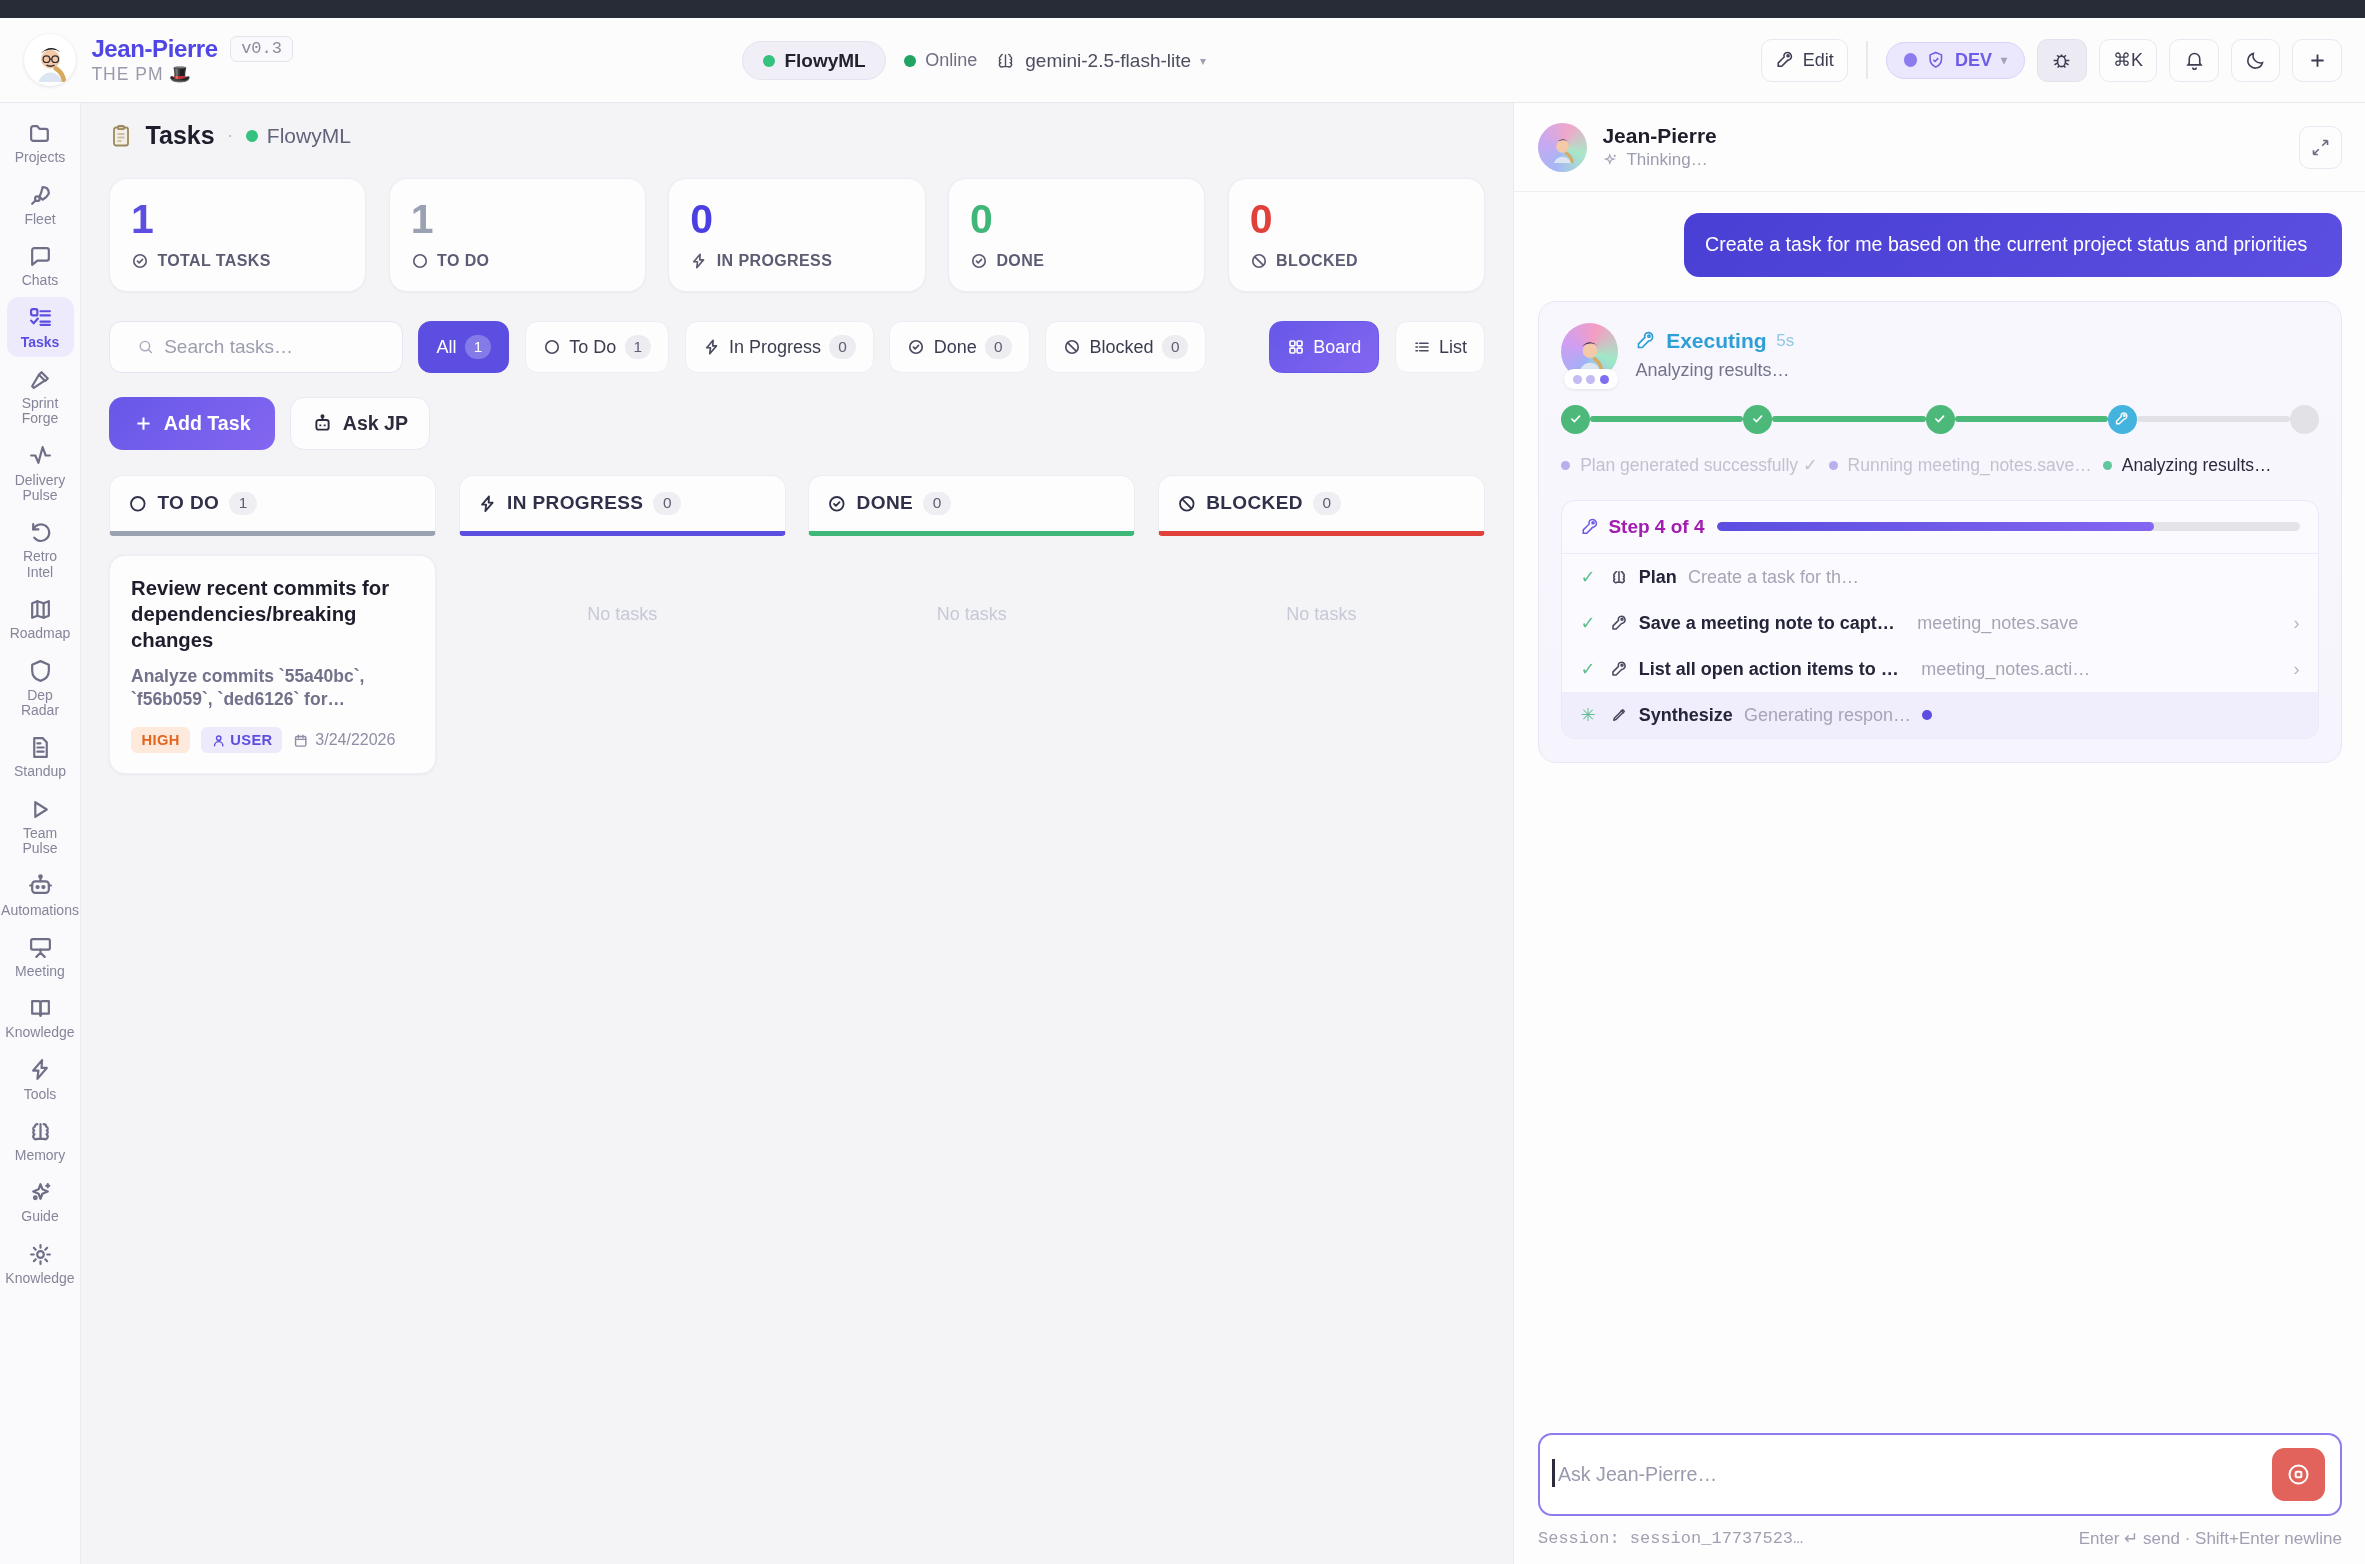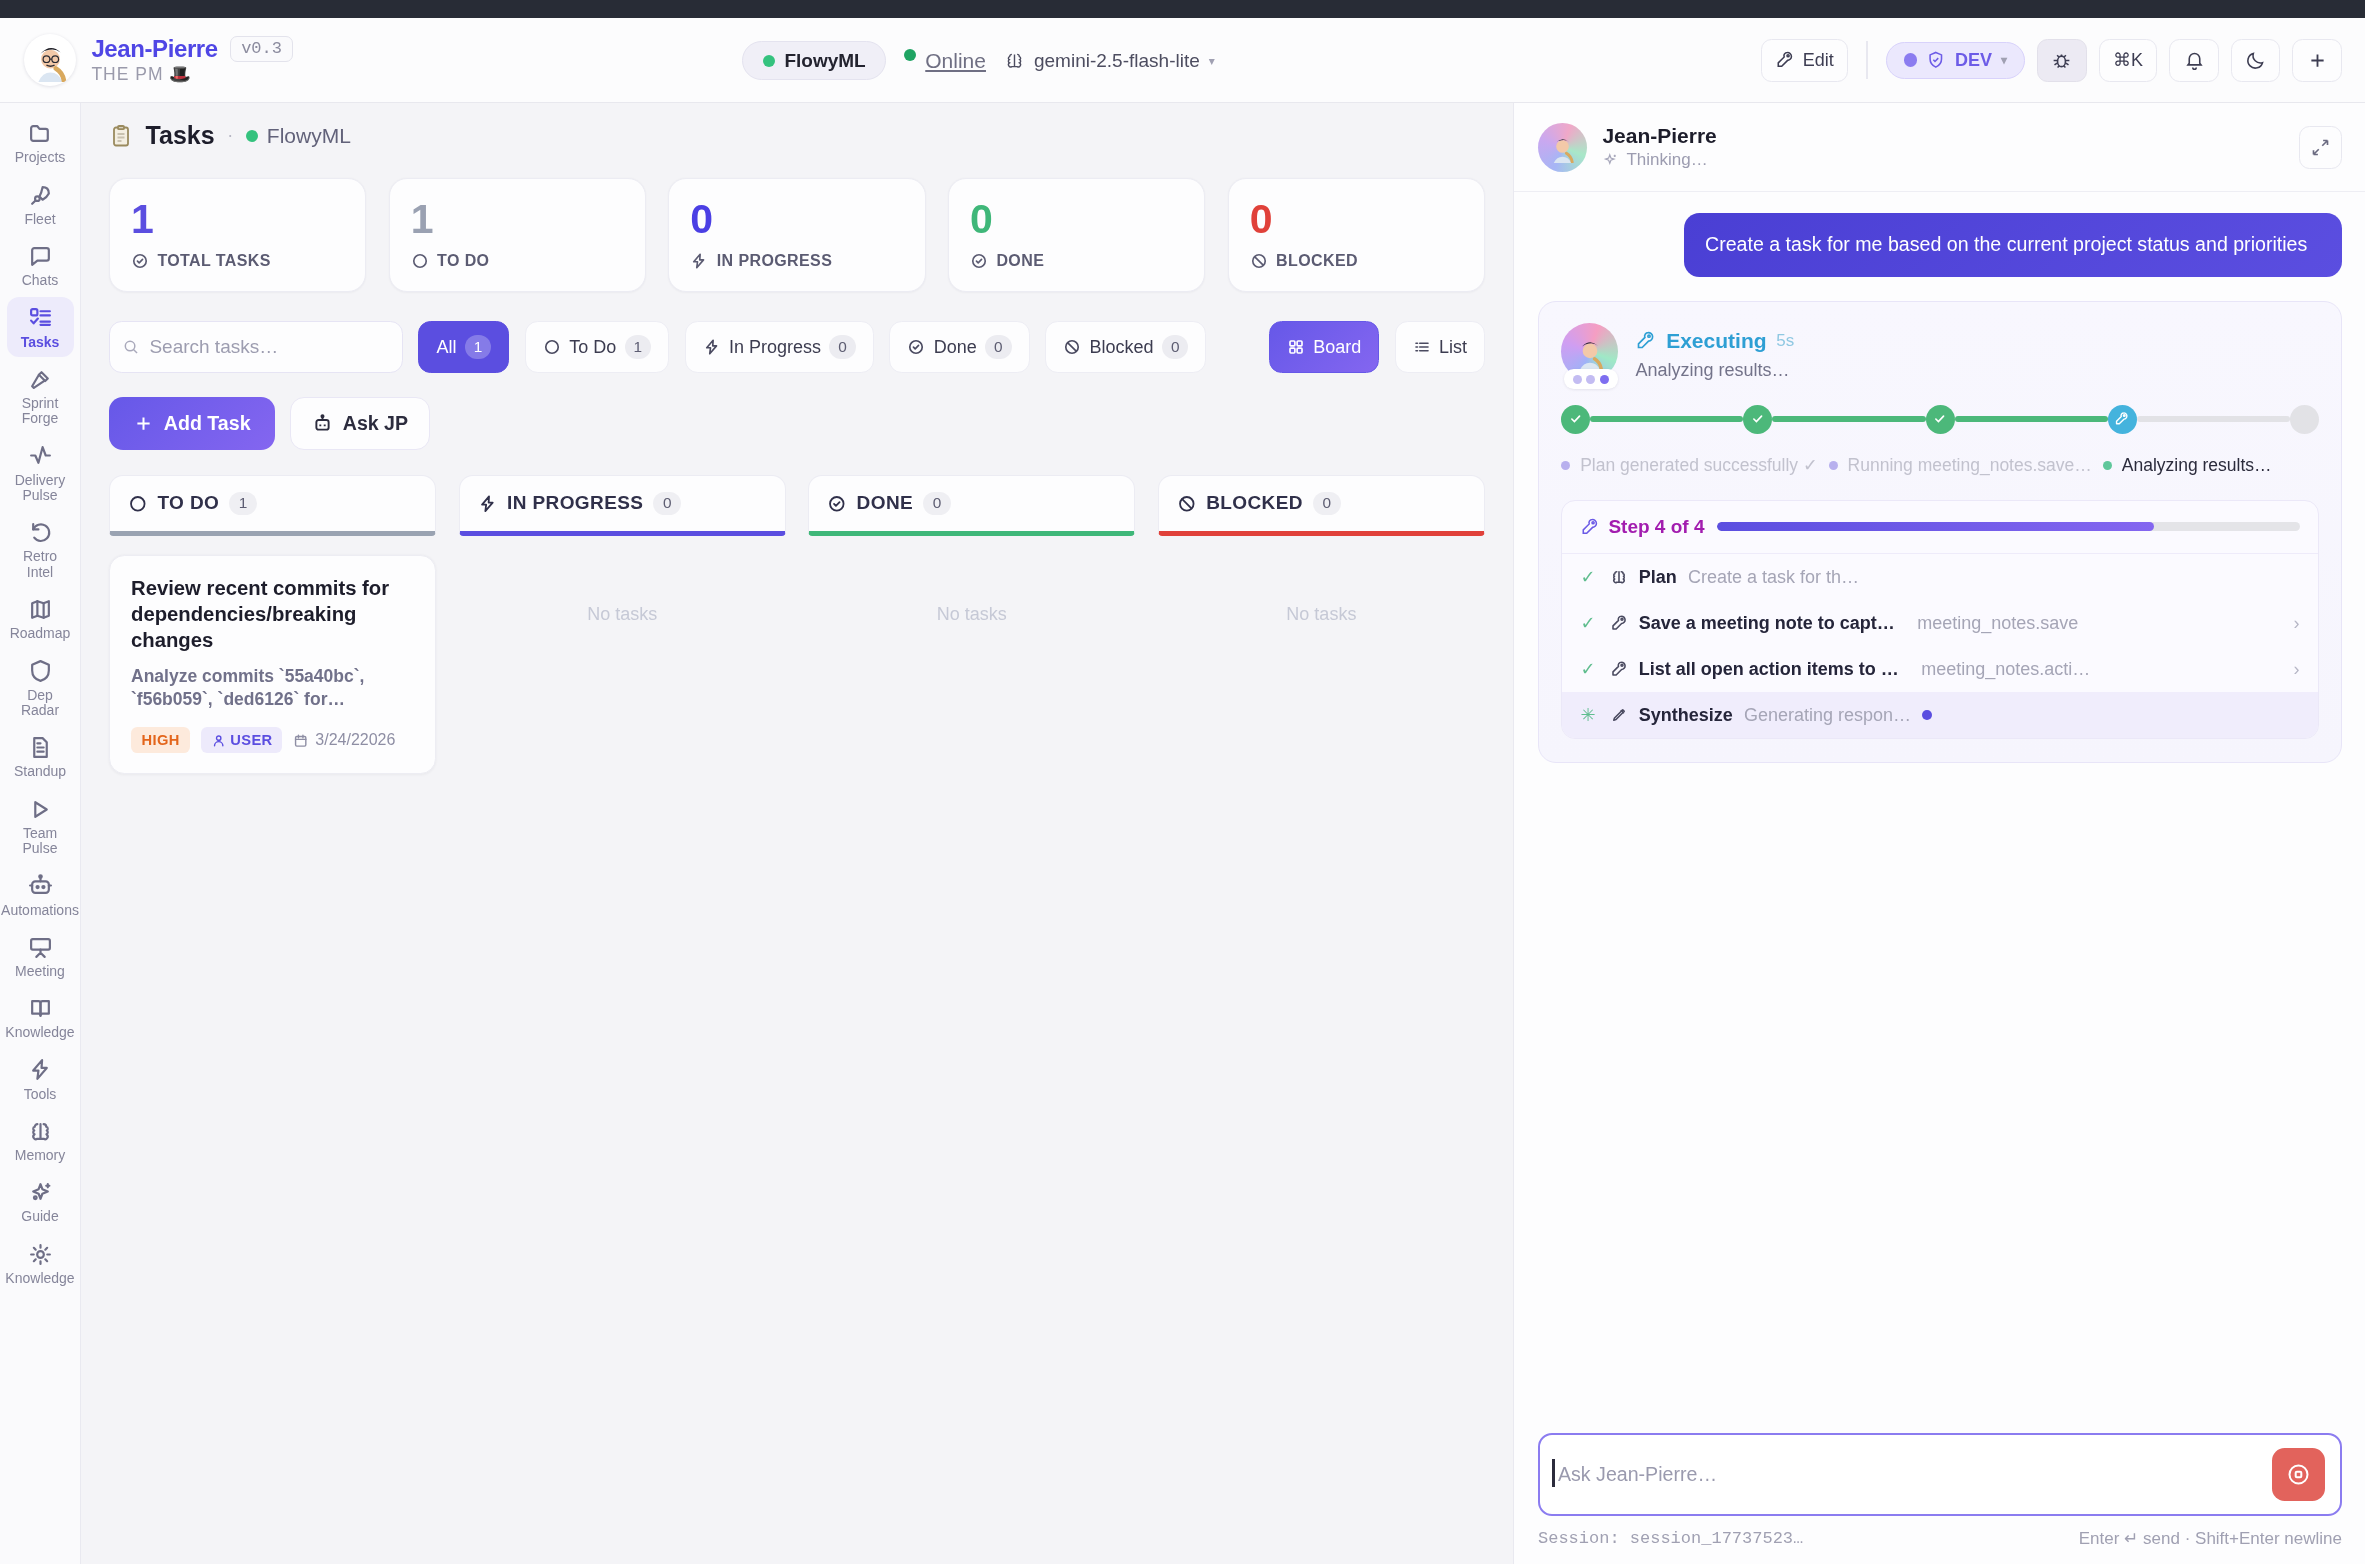--- a/index.html
+++ b/index.html
@@ -39,21 +39,21 @@
   .header-center {
     position:absolute; left:742px; top:0; height:85px;
     display:flex; align-items:center; gap:18px;
   }
   .chip-proj {
     display:flex; align-items:center; gap:9.8px;
     background:#f0eff7; border:1.4px solid #e4e3ef; border-radius:700px;
     padding:7.7px 19.6px; font-size:19px; font-weight:bold; color:#23232f;
   }
   .dot { width:12px; height:12px; border-radius:50%; background:#34c27e; flex:none; }
-  .hdr-status { display:flex; gap:9px; font-size:21px; color:#6f6f83;text-decoration:underline; }
+  .hdr-status { display:flex; align-items:center; gap:9px; font-size:18px; color:#6f6f83; }
   .hdr-status .dot { background:#1fa463; }
   .hdr-model { display:flex; align-items:center; gap:9px; font-size:19px; color:#4d4d60; }
   .caret { font-size:12px; color:#a0a0b2; }
 
   .header-right { margin-left:auto; display:flex; align-items:center; gap:12px; }
   .hbtn {
     height:43px; min-width:43px; border:1.4px solid #e8e8f0; border-radius:10.5px;
     background:#fdfdfe; display:flex; align-items:center; justify-content:center;
     gap:7.7px; padding:0 13.3px; font-size:18px; color:#3d3d52;
   }
@@ -102,21 +102,21 @@
     flex:1; background:#fdfdfe; border:1.4px solid #ececf3; border-radius:18px;
     padding:19.6px 21px 21px; box-shadow:0 0.7px 2.1px rgba(30,30,60,.04);
   }
   .stat-num { font-size:41px; font-weight:bold; line-height:1; }
   .stat-lbl { display:flex; align-items:center; gap:8.4px; margin-top:12.6px; font-size:16px; font-weight:bold; color:#5b5b72; letter-spacing:0.4px;}
   .stat-lbl svg { stroke:#5b5b72; fill:none; stroke-width:2.2; }
 
   .toolbar { display:flex; align-items:center; gap:15.4px; padding:29px 28px 0 28px; }
   .search {
     width:294px; height:52px; background:#fdfdfe; border:1.4px solid #e6e4f4; border-radius:12.6px;
-    display:flex; align-items:center; gap:9.8px; padding:0 12px;
+    display:flex; align-items:center; gap:9.8px; padding:0 27px;
   }
   .search input {
     border:none; outline:none; background:transparent; font-size:19px; color:#3a3a4c;
     font-family:"Liberation Sans", sans-serif; width:100%;
   }
   .search input::placeholder { color:#9d9db0; }
   .fbtn {
     height:52px; border:1.4px solid #ededf4; border-radius:12.6px; background:#fdfdfe;
     display:flex; align-items:center; gap:8.4px; padding:0 17px; font-size:18px; color:#3c3c50;
   }

